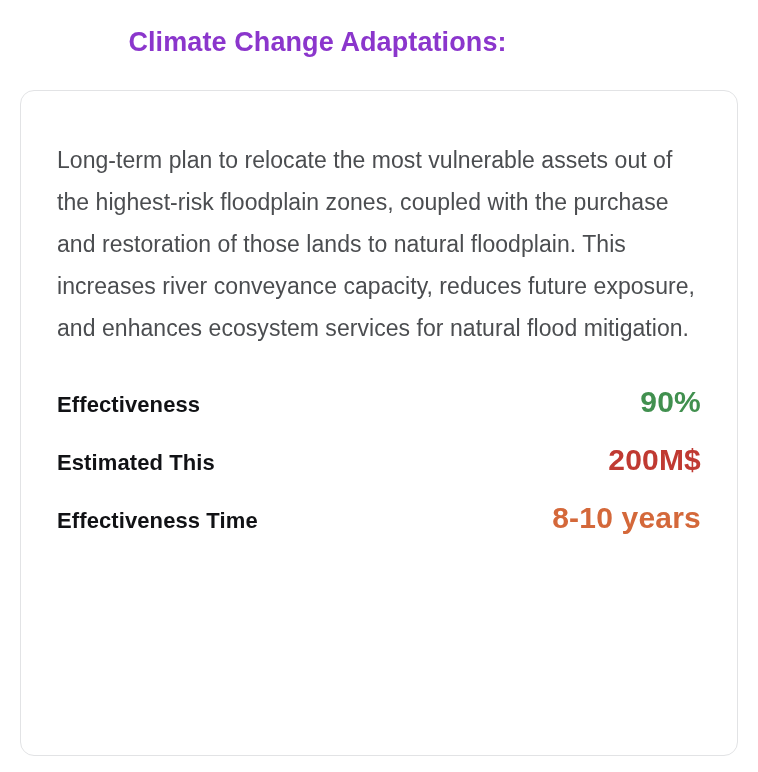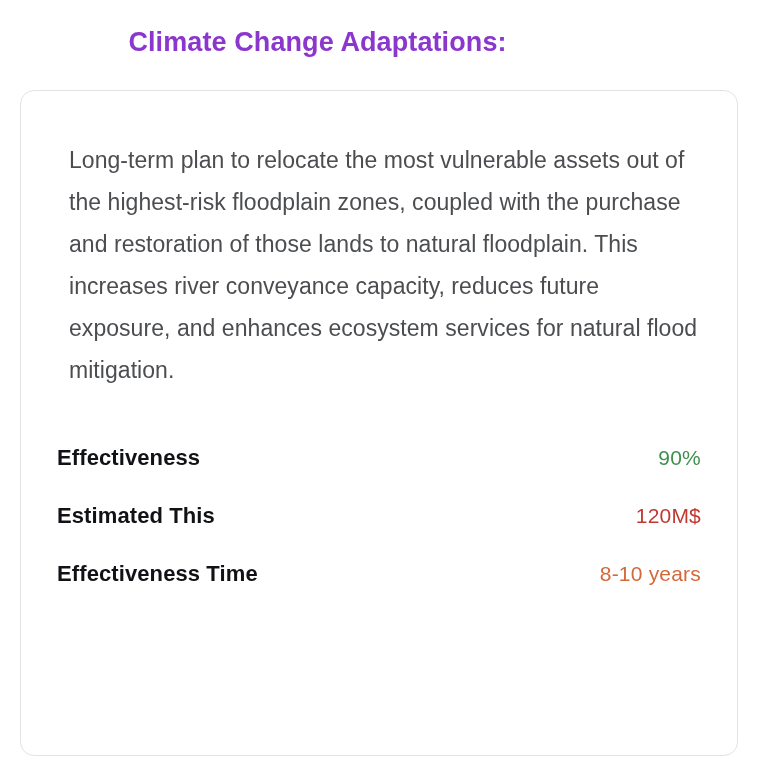--- a/index.html
+++ b/index.html
@@ -57,47 +57,47 @@
     font-weight: bold;
     line-height: 48px;
     margin: 0;
     letter-spacing: 0.1px;
   }
 
   .card-desc {
     color: #4b4d50;
     font-size: 23px;
     line-height: 42px;
-    margin: 21px 0 0 12px;
+    margin: 21px 0 0 0;
     letter-spacing: 0.05px;
   }
 
   
   .metrics {
-    margin-top: 54px;
+    margin-top: 36px;
   }
 
   .metric-row {
     display: flex;
     align-items: baseline;
     justify-content: space-between;
     height: 58px;
   }
 
   .metric-label {
     color: #111215;
     font-size: 22px;
     font-weight: bold;
     letter-spacing: 0.1px;
     white-space: nowrap;
   }
 
   .metric-value {
-    font-size: 21px;
-    font-weight: normal;
+    font-size: 30px;
+    font-weight: bold;
     letter-spacing: 0.2px;
     white-space: nowrap;
     text-align: right;
   }
 </style>
 </head>
 <body>
 
 <div class="page">
 
@@ -111,21 +111,21 @@
 
       <div class="metrics">
 
         <div class="metric-row">
           <span class="metric-label">Effectiveness</span>
           <span class="metric-value" style="color: rgb(65, 144, 79);">90%</span>
         </div>
 
         <div class="metric-row">
           <span class="metric-label">Estimated This</span>
-          <span class="metric-value" style="color: rgb(192, 58, 50);">120M$</span>
+          <span class="metric-value" style="color: rgb(192, 58, 50);">200M$</span>
         </div>
 
         <div class="metric-row">
           <span class="metric-label">Effectiveness Time</span>
           <span class="metric-value" style="color: rgb(212, 104, 58);">8-10 years</span>
         </div>
 
       </div>
     </div>
   </div>

